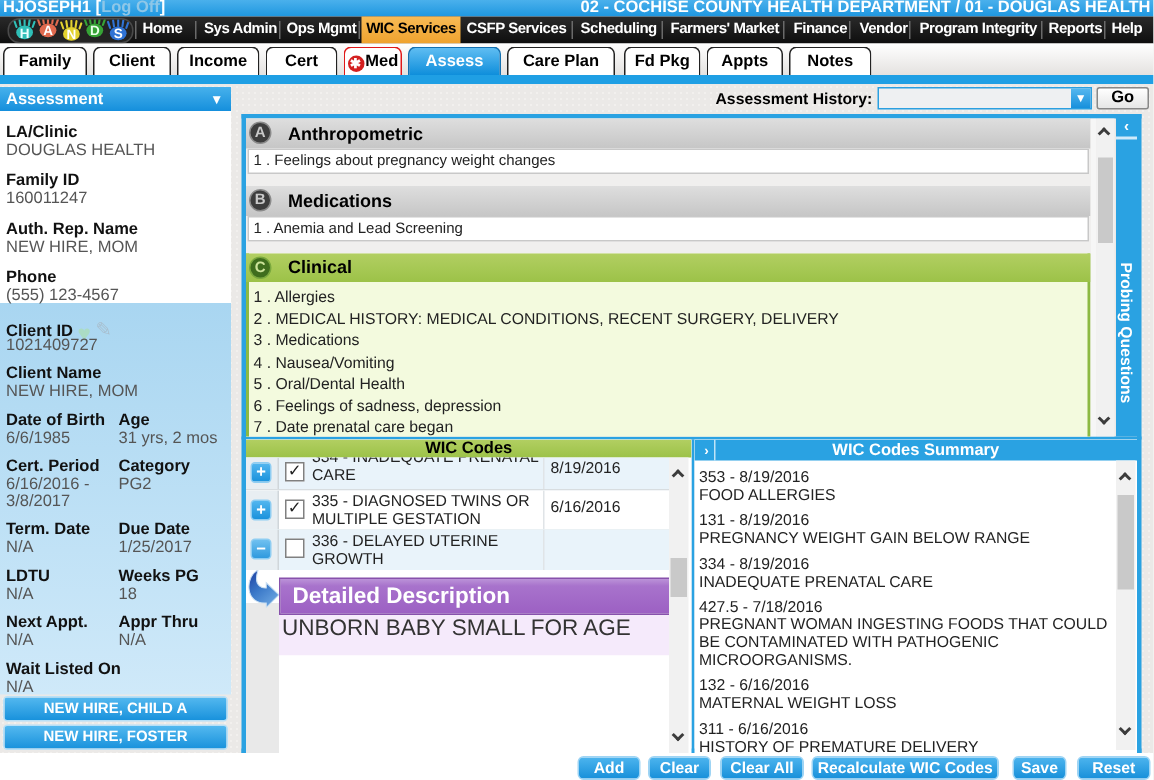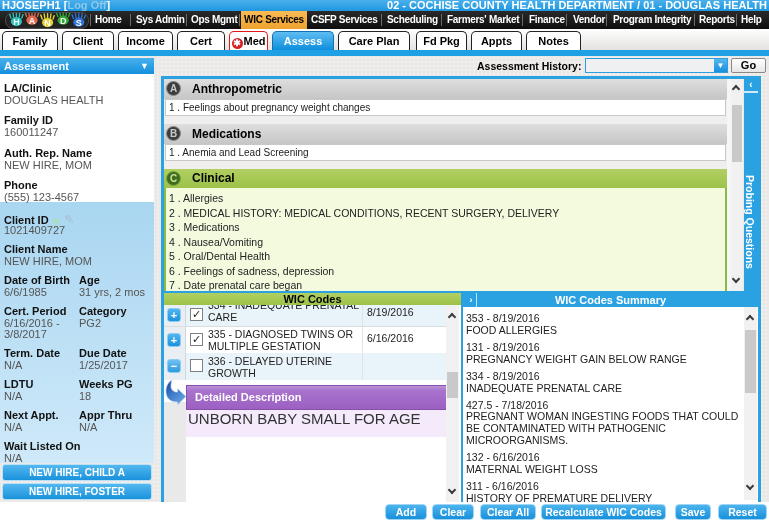--- a/index.html
+++ b/index.html
@@ -100,21 +100,21 @@
   text-align:center; line-height:13px; border:1px solid #8ecdf2; }
 .pmbtn.minus { background:linear-gradient(#6fc0f0,#2f9ade); }
 .cb { position:absolute; left:26px; width:13px; height:13px; background:#fff; border:1px solid #808080; font-size:11px; line-height:11px; text-align:center; color:#222; }
 .wtext { position:absolute; left:44px; font-size:10.5px; color:#222; line-height:11.5px; white-space:nowrap; }
 .wdate { position:absolute; left:203px; font-size:10.5px; color:#222; }
 .wsep { position:absolute; left:0; width:282px; height:1px; background:#d8dde0; }
 .datesep { position:absolute; top:0; bottom:0; left:198px; width:1px; background:#e0e4e7; }
 
 #ddarrow { left:164px; top:380px; width:22px; height:25px; }
 #ddhead { left:186px; top:385px; width:262px; height:25px; background:linear-gradient(#bb92d8 0%, #a873cc 20%, #9c60c3 100%); border:1px solid #8751ab;
-  color:#fff; font-size:11px; font-weight:bold; line-height:23px; padding-left:8px; }
+  color:#fff; font-size:15px; font-weight:bold; line-height:23px; padding-left:8px; }
 #ddbody { left:186px; top:410px; width:262px; height:27px; background:#f5eafb;
   font-size:15px; color:#333; line-height:13px; padding:2px 0 0 2px; }
 #ddwhite { left:186px; top:437px; width:262px; height:60px; background:#fff; }
 #ddleft { left:164px; top:402px; width:22px; height:100px; background:#e9e9e9; }
 
 #sumpane { left:463px; top:293px; width:295px; height:209px; background:#fff; overflow:hidden; }
 #sumhead { position:absolute; left:0; top:0; width:295px; height:14px; background:#2aa2e2;
   color:#fff; font-size:11px; font-weight:bold; text-align:center; line-height:14px; }
 #sumhead .sbtn { position:absolute; left:3px; top:0px; width:11px; height:14px; border-right:1px solid #bfe4f7;
   color:#fff; font-size:9px; line-height:14px; text-align:center; font-weight:bold; }

